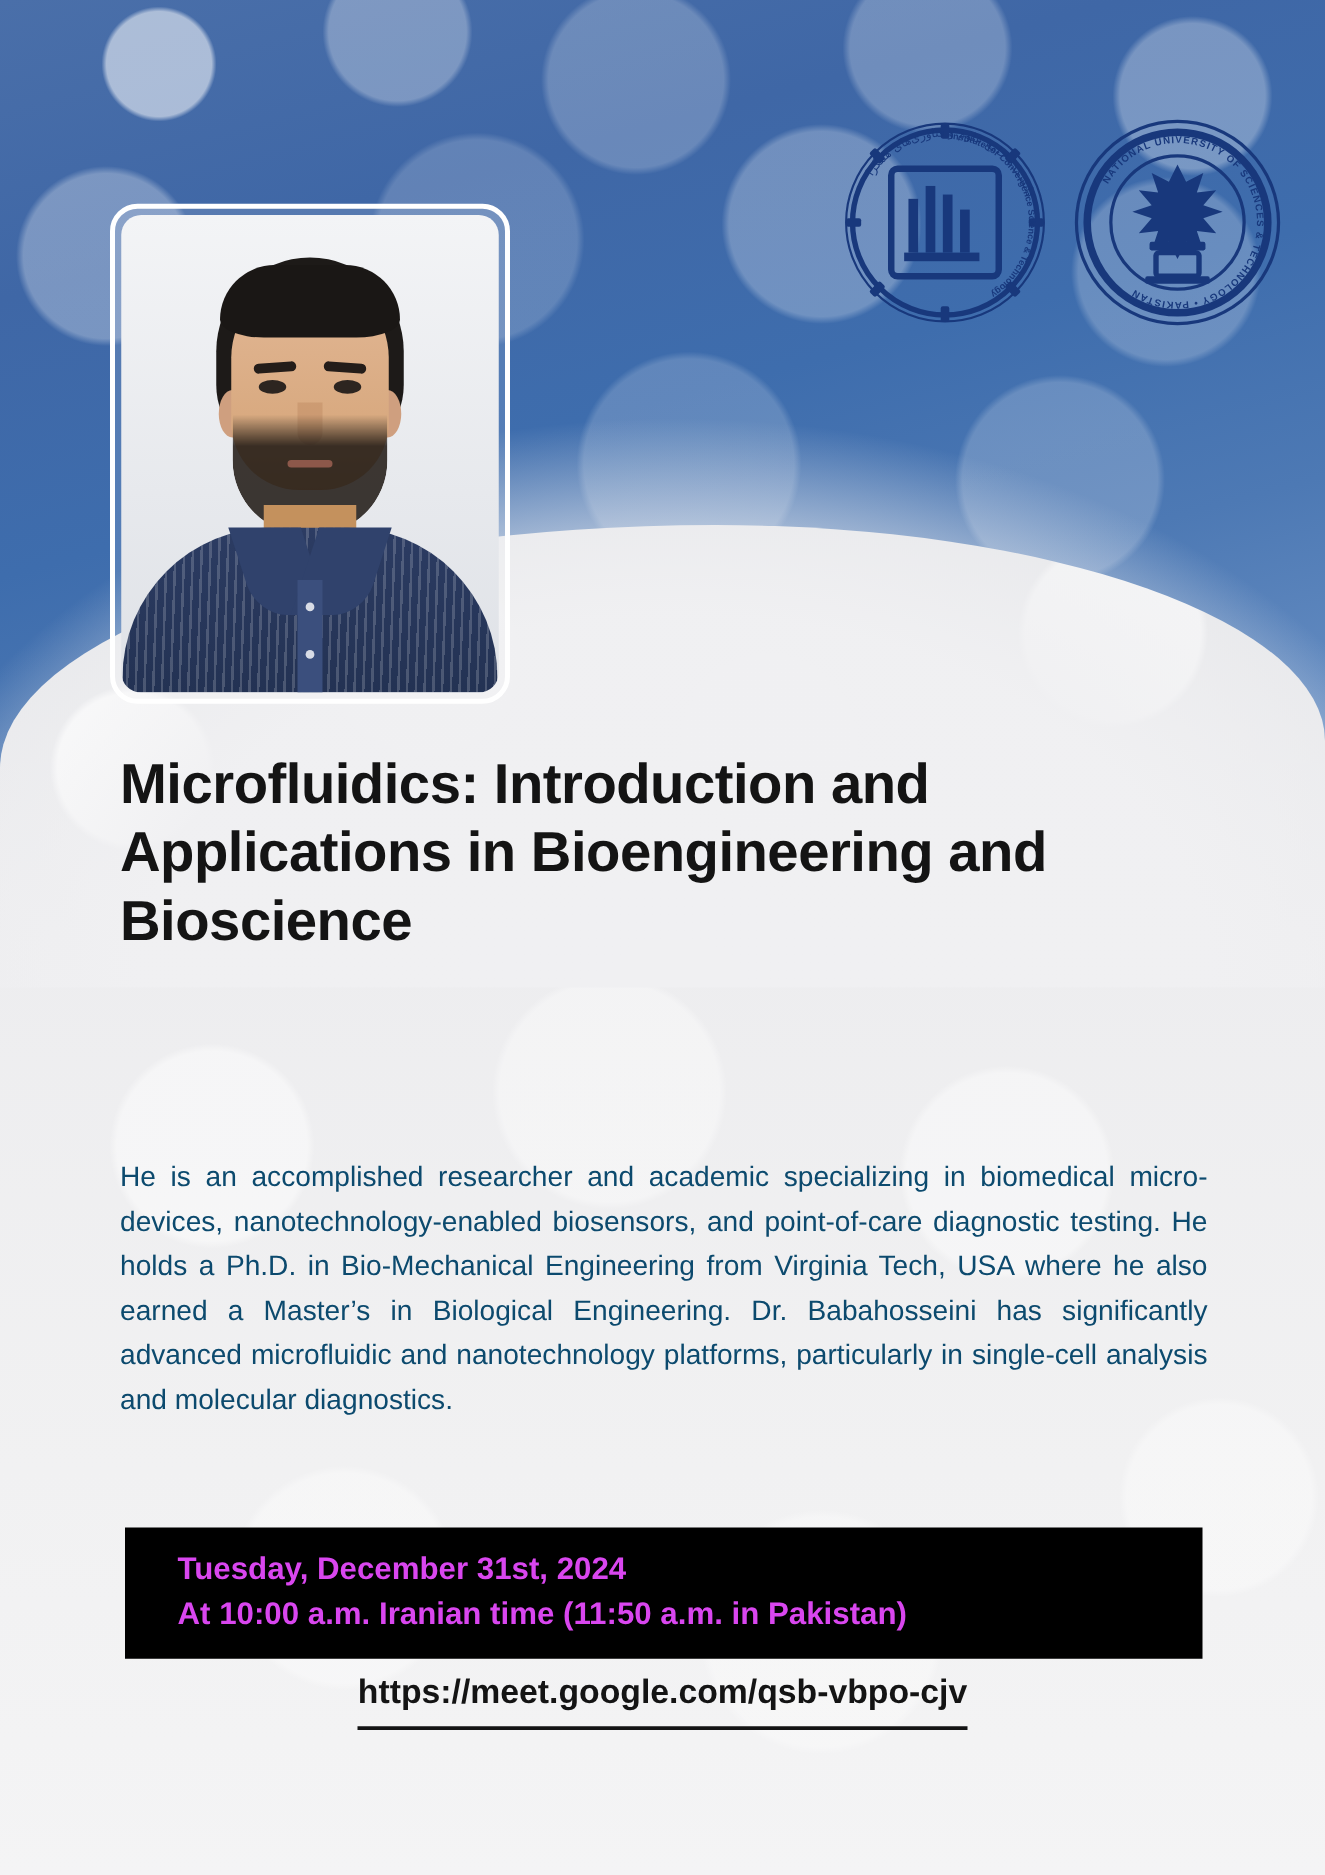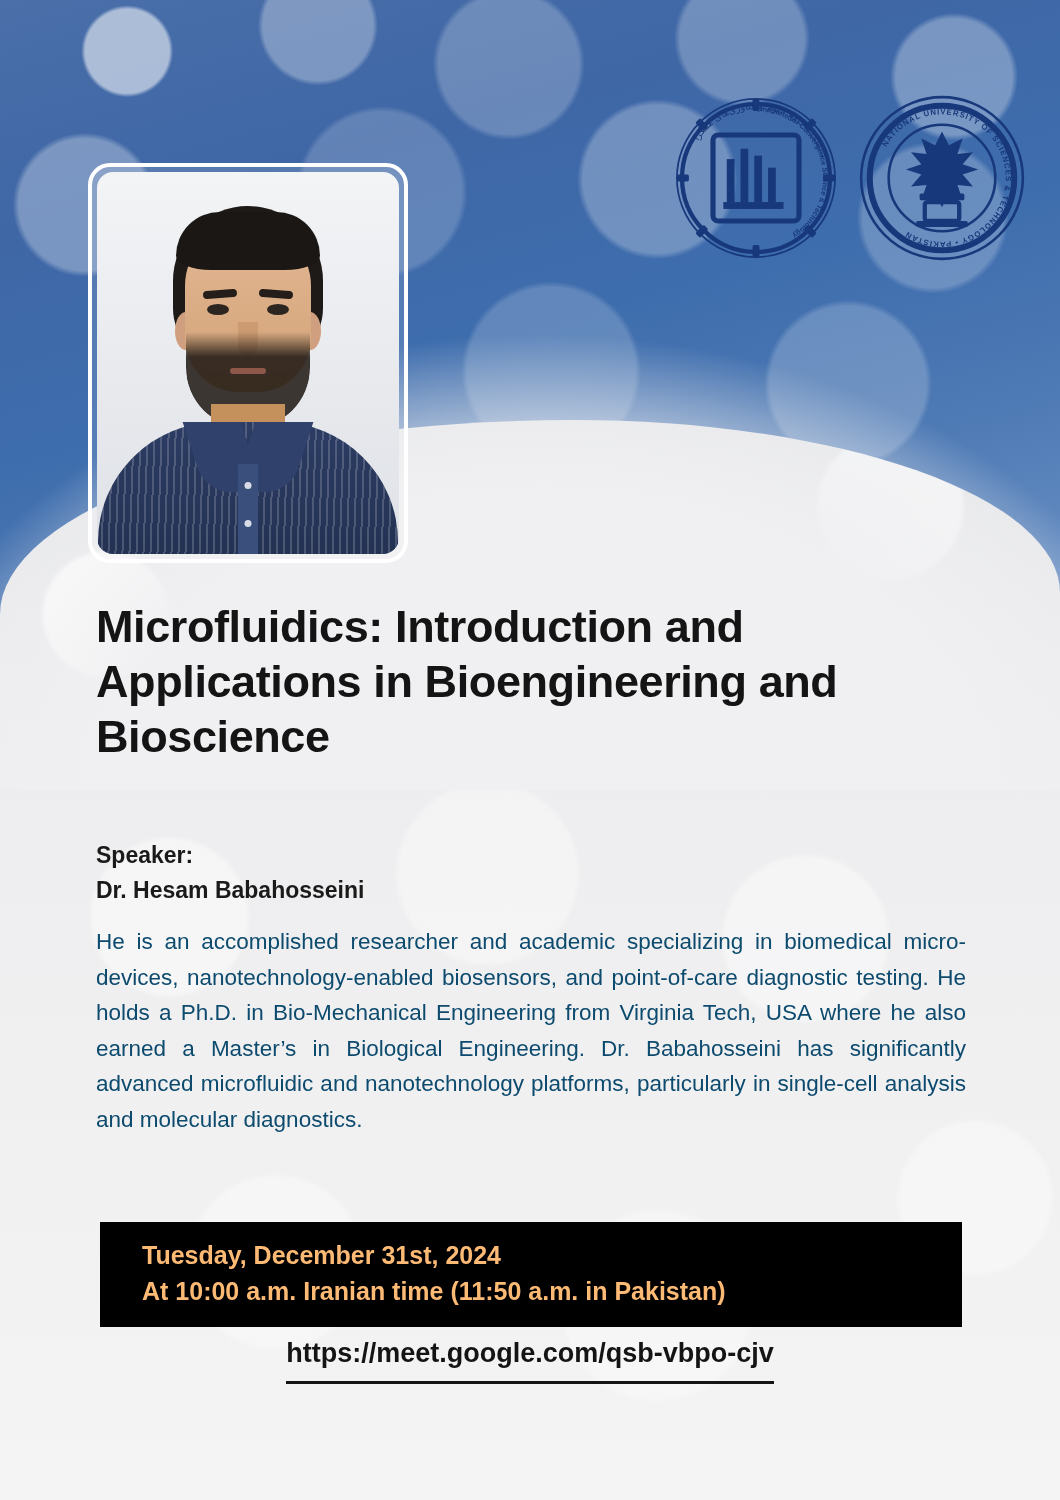--- a/index.html
+++ b/index.html
@@ -267,21 +267,21 @@
     text-justify: inter-word;
   }
 
   
   .date-band {
     position: absolute;
     left: 100px;
     top: 1222px;
     width: 862px;
     background: #000000;
-    color: #fdba74;
+    color: #d946ef;
     padding: 16px 0 18px 42px;
     box-sizing: border-box;
   }
   .date-line {
     font-size: 25px;
     font-weight: bold;
     line-height: 1.42;
   }
 
   
@@ -400,24 +400,20 @@
       </g>
     </svg>
 
   </div>
 
   <div class="title-wrap">
     <div class="title-bar"></div>
     <div class="title">Microfluidics: Introduction and Applications in Bioengineering and Bioscience</div>
   </div>
 
-  <div class="speaker">
-    <div>Speaker:</div>
-    <div>Dr. Hesam Babahosseini</div>
-  </div>
 
   <div class="bio">He is an accomplished researcher and academic specializing in biomedical micro-devices, nanotechnology-enabled biosensors, and point-of-care diagnostic testing. He holds a Ph.D. in Bio-Mechanical Engineering from Virginia Tech, USA where he also earned a Master’s in Biological Engineering. Dr. Babahosseini has significantly advanced microfluidic and nanotechnology platforms, particularly in single-cell analysis and molecular diagnostics.</div>
 
   <div class="date-band">
     <div class="date-line">Tuesday, December 31st, 2024</div>
     <div class="date-line">At 10:00 a.m. Iranian time (11:50 a.m. in Pakistan)</div>
   </div>
 
   <div class="link-wrap">
     <a class="link" href="#">https://meet.google.com/qsb-vbpo-cjv</a>

